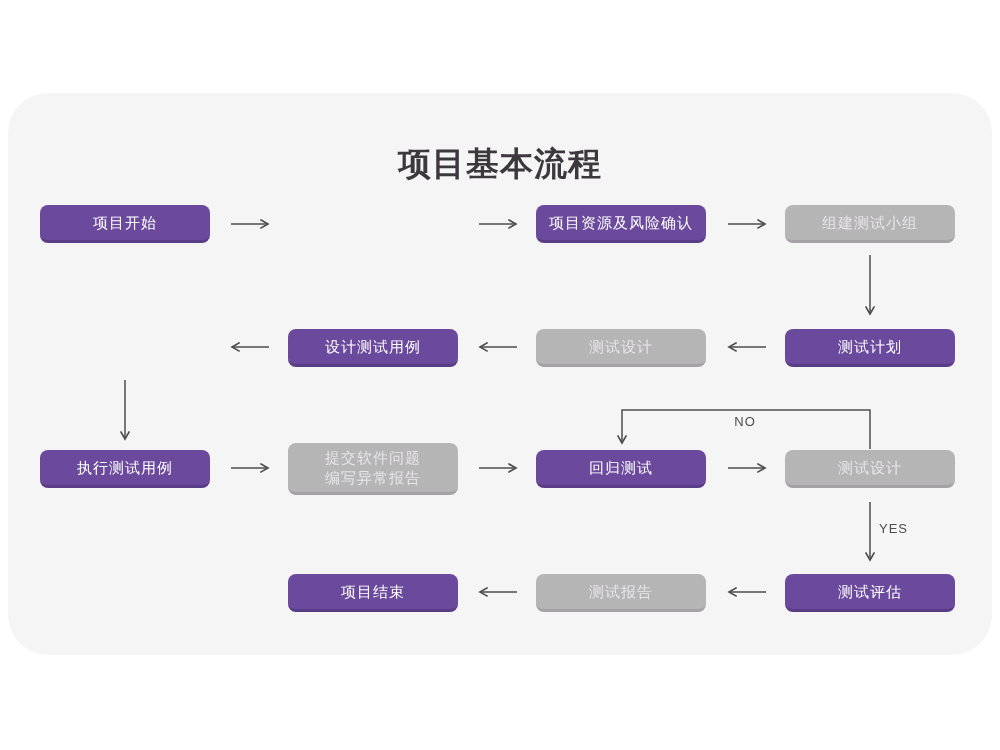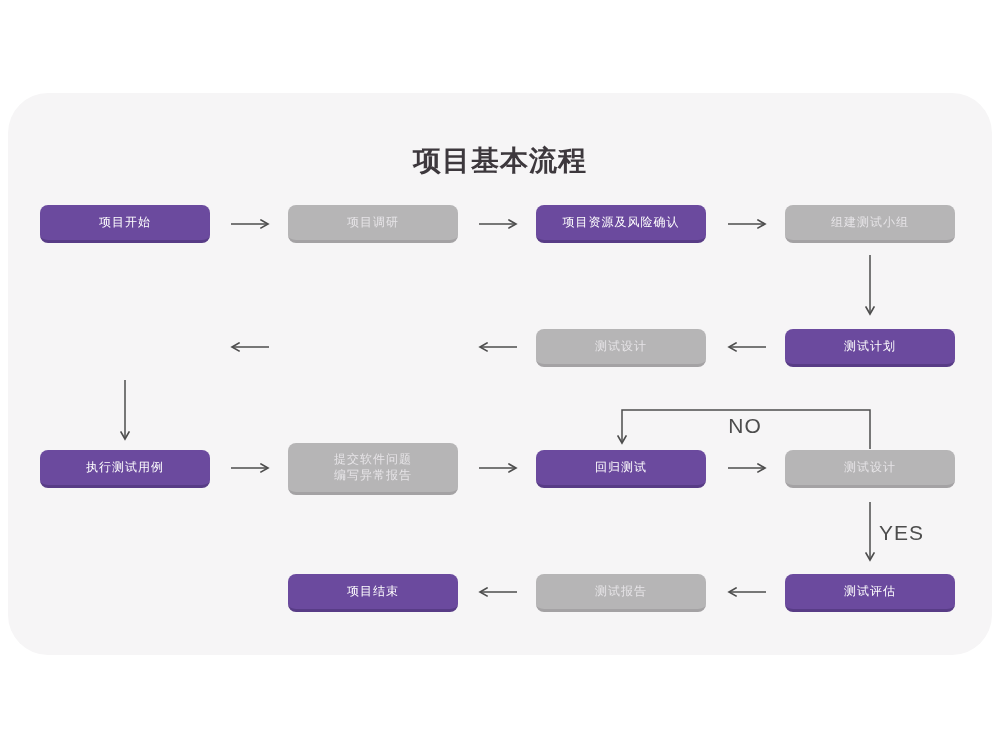--- a/index.html
+++ b/index.html
@@ -8,47 +8,47 @@
     --card-bg:#f6f5f6; --arrow:#4d4d4d;
     --title-color:#3d383d; --purple-text:#ffffff; --gray-text:#e6e4e7;
   }
   *{box-sizing:border-box;margin:0;padding:0}
   html,body{width:1000px;height:750px;background:#ffffff;overflow:hidden;
     font-family:"Liberation Sans","DejaVu Sans",sans-serif}
   .canvas{position:relative;width:1000px;height:750px;background:#ffffff}
   .card{position:absolute;left:8px;top:93px;width:984px;height:562px;
     background:var(--card-bg);border-radius:40px}
   .title{position:absolute;left:0;top:142px;width:1000px;text-align:center;
-    font-size:28px;font-weight:600;color:var(--title-color);letter-spacing:1px}
+    font-size:33px;font-weight:600;color:var(--title-color);letter-spacing:1px}
   .node{position:absolute;width:170px;height:38px;border-radius:8px;
     display:flex;align-items:center;justify-content:center;text-align:center;
-    font-size:12px;line-height:1.3;white-space:pre-line;letter-spacing:1px}
+    font-size:15px;line-height:1.3;white-space:pre-line;letter-spacing:1px}
   .node.purple{background:var(--purple);color:var(--purple-text);
     border-bottom:3px solid var(--purple-dark)}
   .node.gray{background:var(--gray);color:var(--gray-text);
     border-bottom:3px solid var(--gray-dark)}
   .node.two-line{height:52px}
   svg.arrows{position:absolute;left:0;top:0;width:1000px;height:750px;pointer-events:none}
   .arrow{stroke:var(--arrow);stroke-width:1.5;fill:none}
-  .edge-label{position:absolute;font-size:21px;color:var(--arrow);letter-spacing:1px}
+  .edge-label{position:absolute;font-size:13px;color:var(--arrow);letter-spacing:1px}
 </style>
 </head>
 <body>
 
 <div class="canvas">
 
   <div class="card"></div>
 
   <div class="title">项目基本流程</div>
 
   <div class="node purple" style="left:40px;top:205px">项目开始</div>
-  <div class="node gray" style="left:288px;top:205px">项目调研</div>
   <div class="node purple" style="left:536px;top:205px">项目资源及风险确认</div>
   <div class="node gray" style="left:785px;top:205px">组建测试小组</div>
 
+  <div class="node purple" style="left:288px;top:329px">设计测试用例</div>
   <div class="node gray" style="left:536px;top:329px">测试设计</div>
   <div class="node purple" style="left:785px;top:329px">测试计划</div>
 
   <div class="node purple" style="left:40px;top:450px">执行测试用例</div>
   <div class="node purple" style="left:536px;top:450px">回归测试</div>
   <div class="node gray two-line" style="left:288px;top:443px">提交软件问题
 编写异常报告</div>
   <div class="node gray" style="left:785px;top:450px">测试设计</div>
 
   <div class="node purple" style="left:288px;top:574px">项目结束</div>

